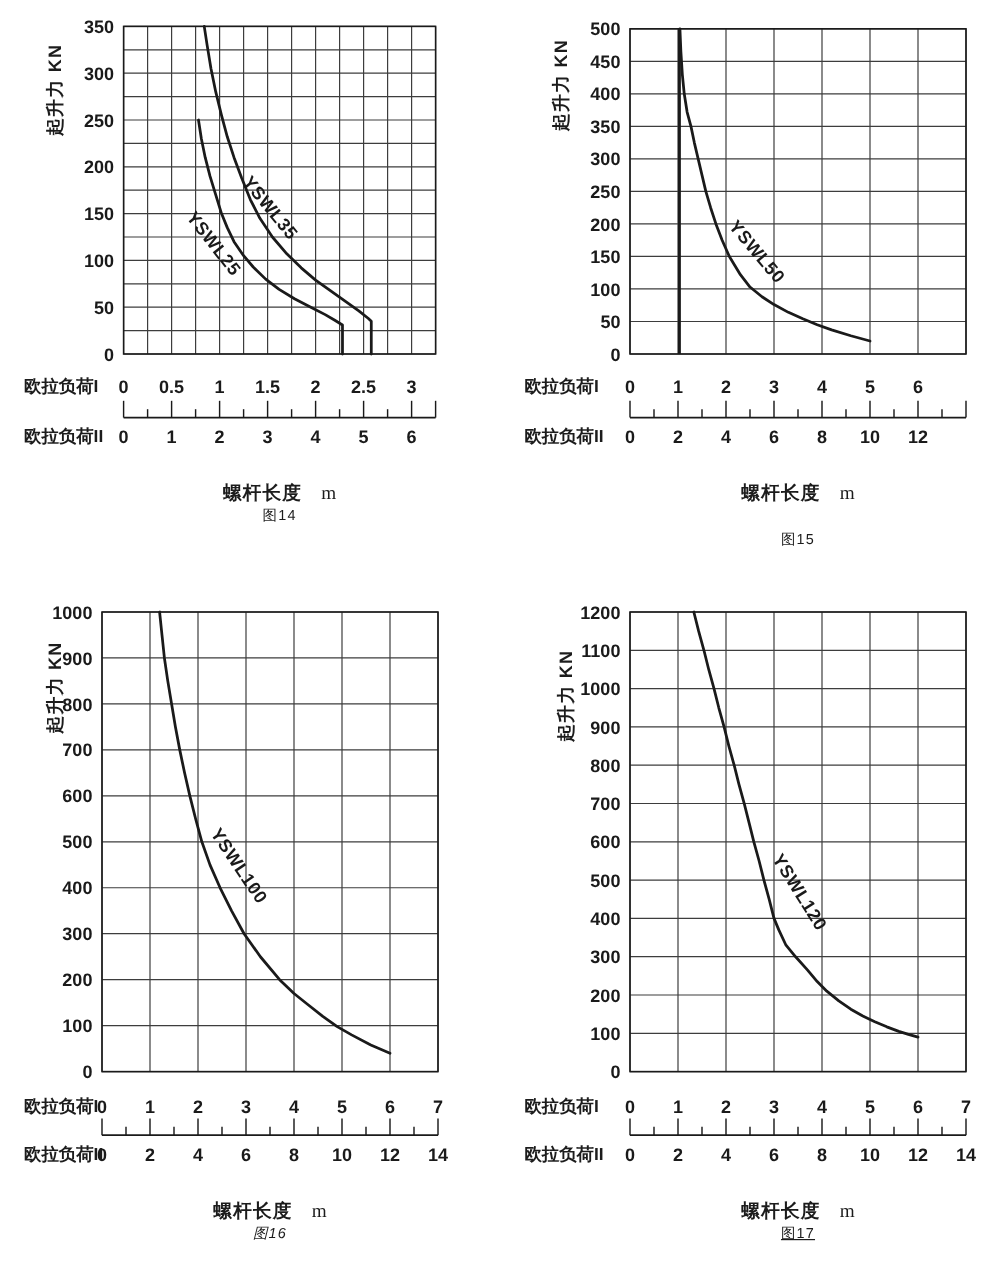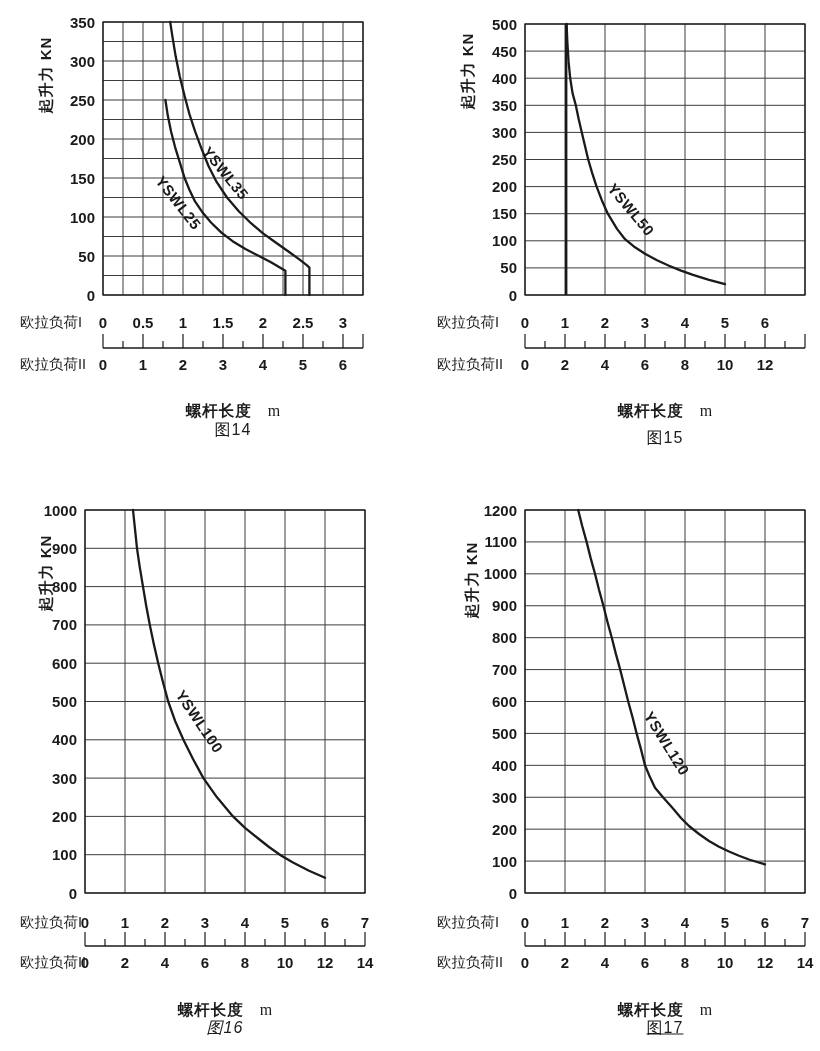--- a/index.html
+++ b/index.html
@@ -2,24 +2,24 @@
 <html><head>
 <meta charset="utf-8">
 <style>
   html,body{margin:0;padding:0;background:#dcdcdc;}
   .canvas{position:relative;width:820px;height:1051px;background:#ffffff;
           font-family:"Liberation Sans",sans-serif;color:#1c1c1c;overflow:hidden;}
   .chart{position:absolute;}
   .chart svg{position:absolute;left:0;top:0;}
   .txt{position:absolute;white-space:nowrap;color:#1c1c1c;}
   .ylab{font-size:15px;font-weight:bold;letter-spacing:1px;}
-  .slab{font-size:14.5px;font-weight:normal;}
+  .slab{font-size:14.5px;font-weight:bold;}
   .xtitle{font-size:15.5px;font-weight:bold;letter-spacing:1px;margin-top:20px;}
   .xtitle .unit{font-family:"Liberation Serif",serif;font-weight:normal;font-size:16px;margin-left:16px;letter-spacing:0;}
-  .caption{font-size:16px;letter-spacing:1px;text-align:center;}
+  .caption{font-size:12px;letter-spacing:1px;text-align:center;}
 </style>
 </head>
 <body>
 
 <div class="canvas">
 
   <section class="chart" id="fig14" style="left:0;top:0;width:410px;height:460px">
     <svg width="410" height="460">
         <line x1="103" y1="22" x2="103" y2="295" stroke="#3d3d3d" stroke-width="1"></line>
         <line x1="123" y1="22" x2="123" y2="295" stroke="#3d3d3d" stroke-width="1"></line>
@@ -164,21 +164,21 @@
         <text x="315" y="369.5" fill="#1a1a1a" font-family="&quot;Liberation Sans&quot;,sans-serif" text-anchor="middle" font-size="15" font-weight="bold">10</text>
         <text x="355" y="369.5" fill="#1a1a1a" font-family="&quot;Liberation Sans&quot;,sans-serif" text-anchor="middle" font-size="15" font-weight="bold">12</text>
         <line x1="156.2" y1="295" x2="156.2" y2="24" stroke="#1a1a1a" stroke-width="2.4"></line>
         <polyline points="156.6,24.0 157.4,43.0 158.6,61.9 160.2,78.2 162.6,93.4 165.8,105.3 168.6,118.8 171.8,132.4 175.0,145.9 178.2,159.5 182.2,173.1 186.6,186.6 191.8,200.2 197.8,213.7 207.0,228.9 215.0,239.2 225.0,247.3 235.0,253.8 247.0,260.3 259.0,265.7 271.0,270.6 283.0,274.9 299.0,279.8 315.0,284.2" fill="none" stroke="#1a1a1a" stroke-width="2.3" stroke-linejoin="round" stroke-linecap="round"></polyline>
         <text x="217" y="213.15800000000002" fill="#1a1a1a" font-family="&quot;Liberation Sans&quot;,sans-serif" text-anchor="middle" font-size="15" font-weight="bold" letter-spacing="0.5" transform="rotate(50 217 213.15800000000002)">YSWL50</text>
       </svg>
     <div class="txt ylab" style="left: 58px; top: 71px; transform: translate(-50%, -50%) rotate(-90deg);">起升力 KN</div>
     <div class="txt slab s1" style="left: 27px; top: 322px; transform: translateY(-50%);">欧拉负荷I</div>
     <div class="txt slab s2" style="left: 27px; top: 364px; transform: translateY(-50%);">欧拉负荷II</div>
     <div class="txt xtitle" style="left: 255px; top: 391px; transform: translate(-50%, -50%);"><span>螺杆长度</span><span class="unit">m</span></div>
-    <div class="txt caption" style="left: 255px; top: 438px; transform: translate(-50%, -50%);">图15</div>
+    <div class="txt caption" style="left: 255px; top: 450px; transform: translate(-50%, -50%);">图15</div>
   </section>
 
   <section class="chart" id="fig16" style="left:0;top:490px;width:410px;height:561px">
     <svg width="410" height="561">
         <line x1="85" y1="20" x2="85" y2="403" stroke="#3d3d3d" stroke-width="1"></line>
         <line x1="125" y1="20" x2="125" y2="403" stroke="#3d3d3d" stroke-width="1"></line>
         <line x1="165" y1="20" x2="165" y2="403" stroke="#3d3d3d" stroke-width="1"></line>
         <line x1="205" y1="20" x2="205" y2="403" stroke="#3d3d3d" stroke-width="1"></line>
         <line x1="245" y1="20" x2="245" y2="403" stroke="#3d3d3d" stroke-width="1"></line>
         <line x1="285" y1="20" x2="285" y2="403" stroke="#3d3d3d" stroke-width="1"></line>

